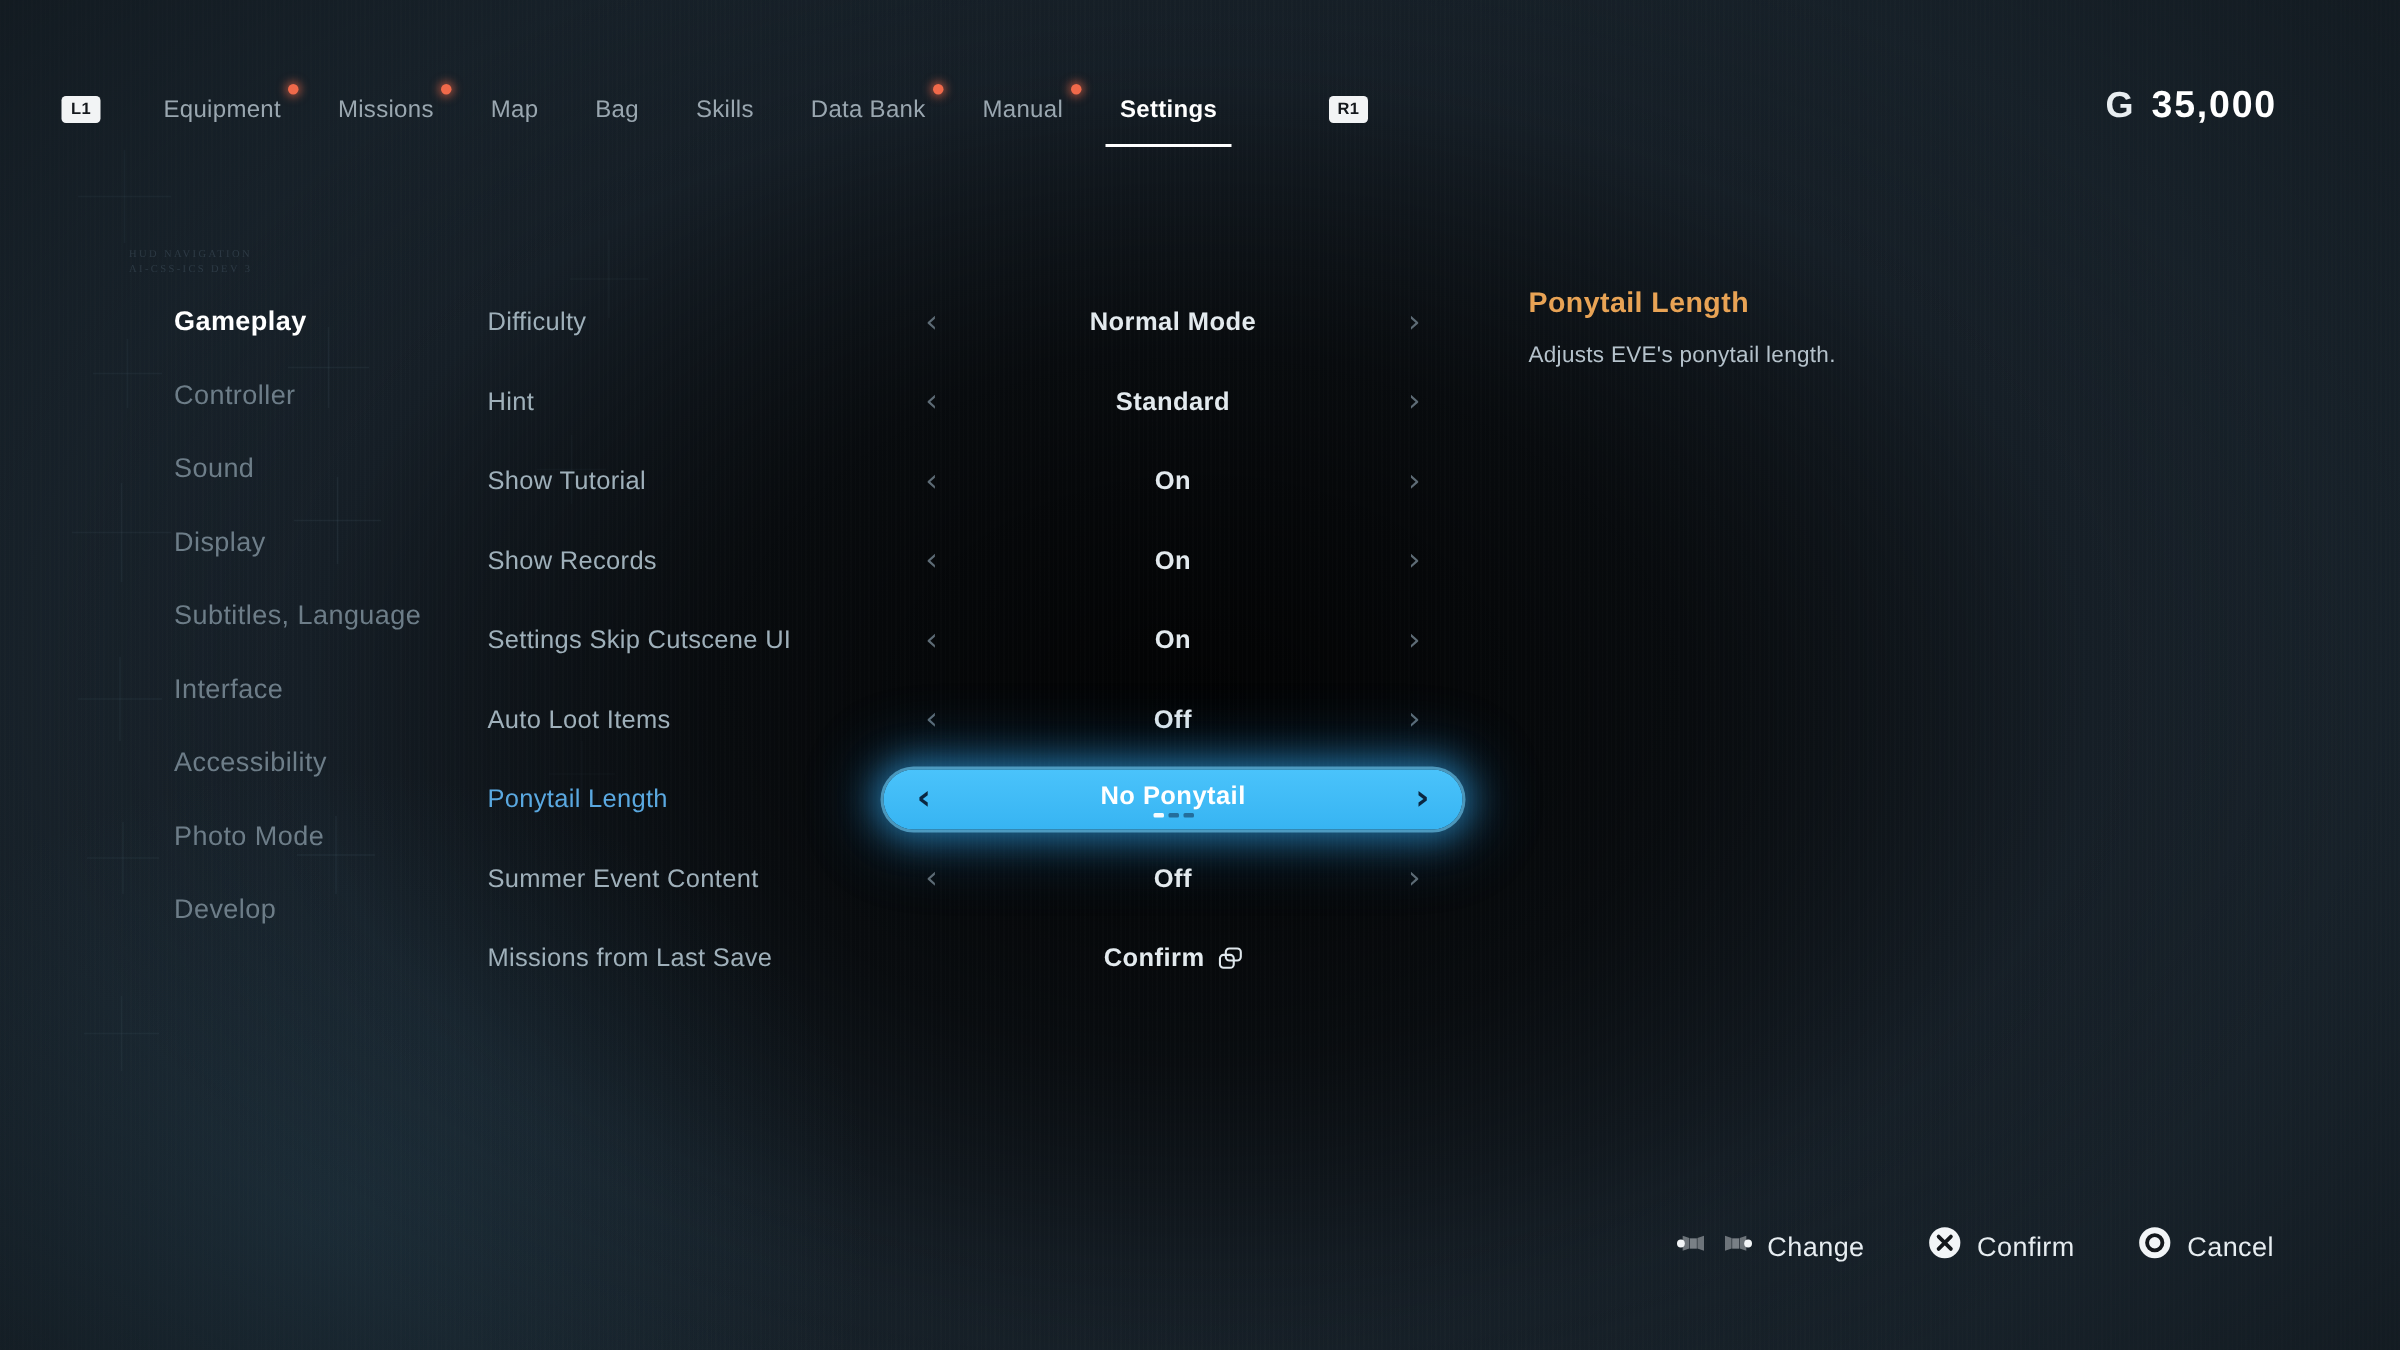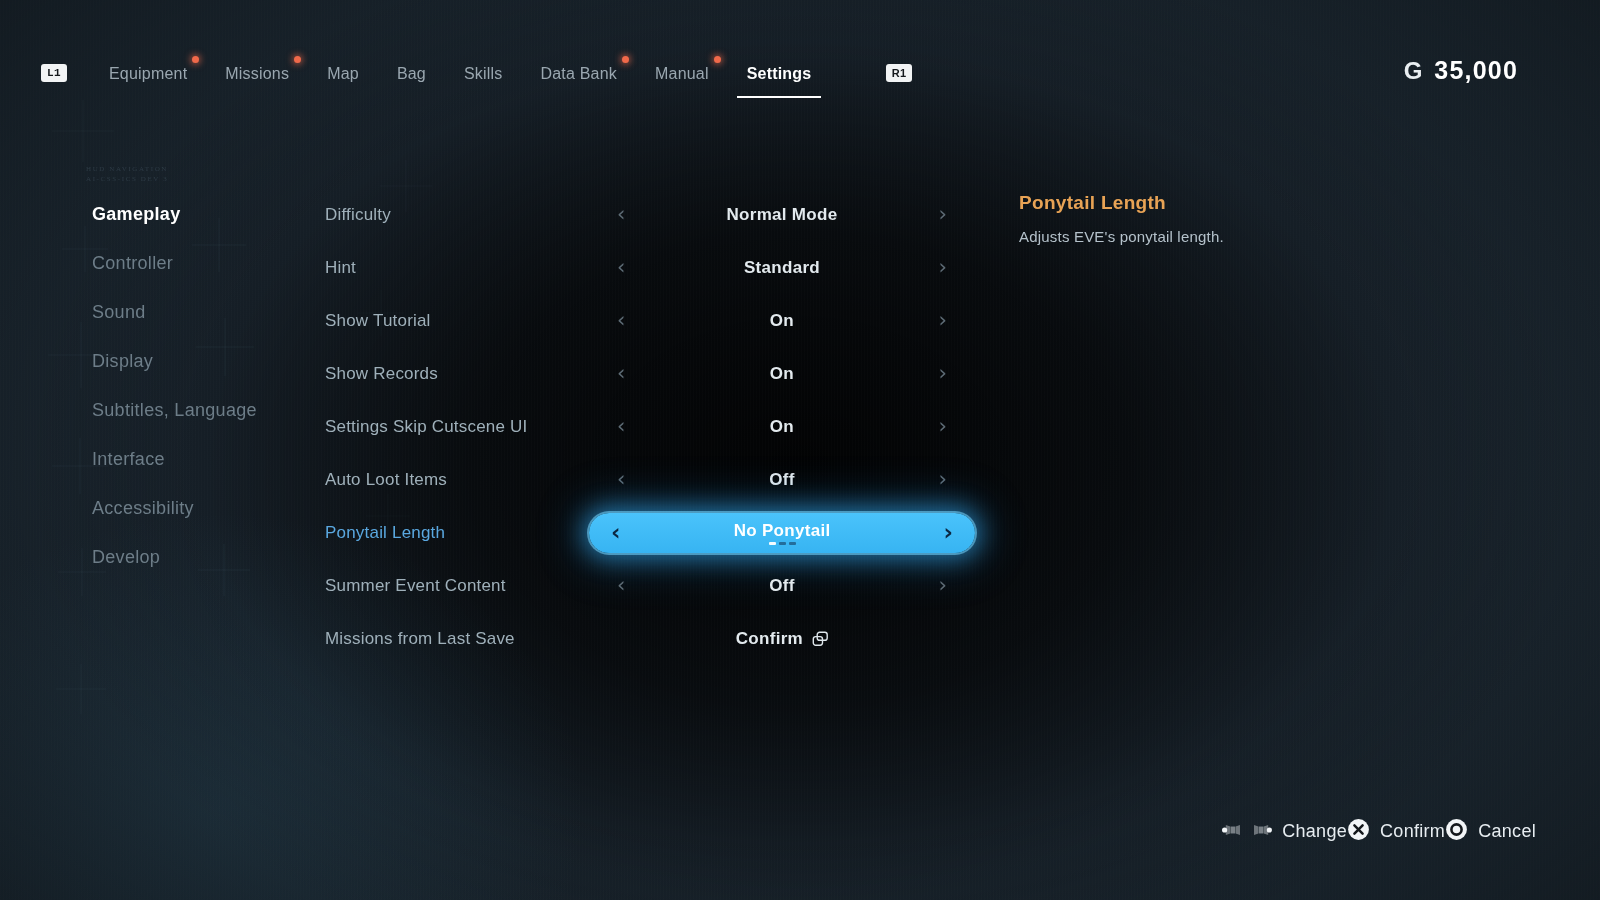--- a/index.html
+++ b/index.html
@@ -46,21 +46,21 @@
   }
   .crosshair::before { left:0; top:50%; width:100%; height:1px; transform:translateY(-50%); }
   .crosshair::after  { top:0; left:50%; height:100%; width:1px; transform:translateX(-50%); }
   .bumper {
     display:inline-flex; align-items:center; justify-content:center;
     min-width:26px; height:18px; padding:0 5px;
     border-radius:3px; background:#f2f4f5; color:#14181c;
     font-size:11px; font-weight:bold; letter-spacing:0.3px;
     font-family:"Liberation Sans", sans-serif;
   }
-  #bumper-l { position:absolute; left:41px; top:64px;font-family:Liberation Mono, monospace; }
+  #bumper-l { position:absolute; left:41px; top:64px; }
   #bumper-r { position:absolute; left:886px; top:64px; }
 
   #navtabs {
     position:absolute; left:90px; top:52px;
     display:flex; align-items:flex-end; gap:0;
   }
   .navtab {
     position:relative;
     padding:0 19px;
     height:44px;
@@ -106,21 +106,21 @@
     pointer-events:none;
   }
 
   
   #sidebar {
     position:absolute; left:92px; top:190px; width:240px;
   }
   .side-item {
     height:49px; display:flex; align-items:center;
     font-size:18px; color:#6d7d88; letter-spacing:0.3px;
-    cursor:pointer; white-space:nowrap;
+    cursor:pointer; white-space:nowrap;margin-left:24px;
   }
   .side-item.active { color:#ffffff; font-weight:bold; }
 
   
   #settings-list {
     position:absolute; left:325px; top:188px; width:650px;
   }
   .srow {
     position:relative; height:53px;
     display:flex; align-items:center;gap:24px;
@@ -178,22 +178,22 @@
   #desc-title {
     font-size:19px; font-weight:bold; color:#e8a355; letter-spacing:0.3px;
     margin-bottom:12px;
   }
   #desc-body {
     font-size:15px; color:#b5c2cb; line-height:21px; letter-spacing:0.2px;
   }
 
   
   #prompts {
-    position:absolute; right:64px; bottom:55px;
-    display:flex; align-items:center; 
+    position:absolute; right:84px; bottom:55px;
+    display:flex; align-items:center; gap:42px;
   }
   .prompt { display:flex; align-items:center; gap:10px; cursor:pointer; }
   .prompt-label {
     font-size:18px; color:#e7edf1; letter-spacing:0.3px; white-space:nowrap;
   }
   .dpad-pair { display:flex; align-items:center; gap:6px; }
 </style>
 </head>
 <body>
 
@@ -273,20 +273,23 @@
         <span>Display</span>
       </div>
       <div class="side-item">
         <span>Subtitles, Language</span>
       </div>
       <div class="side-item">
         <span>Interface</span>
       </div>
       <div class="side-item">
         <span>Accessibility</span>
+      </div>
+      <div class="side-item">
+        <span>Photo Mode</span>
       </div>
       <div class="side-item">
         <span>Develop</span>
       </div>
     </div>
 
   <div id="settings-list">
       <div class="srow">
         <div class="srow-label">Difficulty</div>
         <div class="srow-control">

